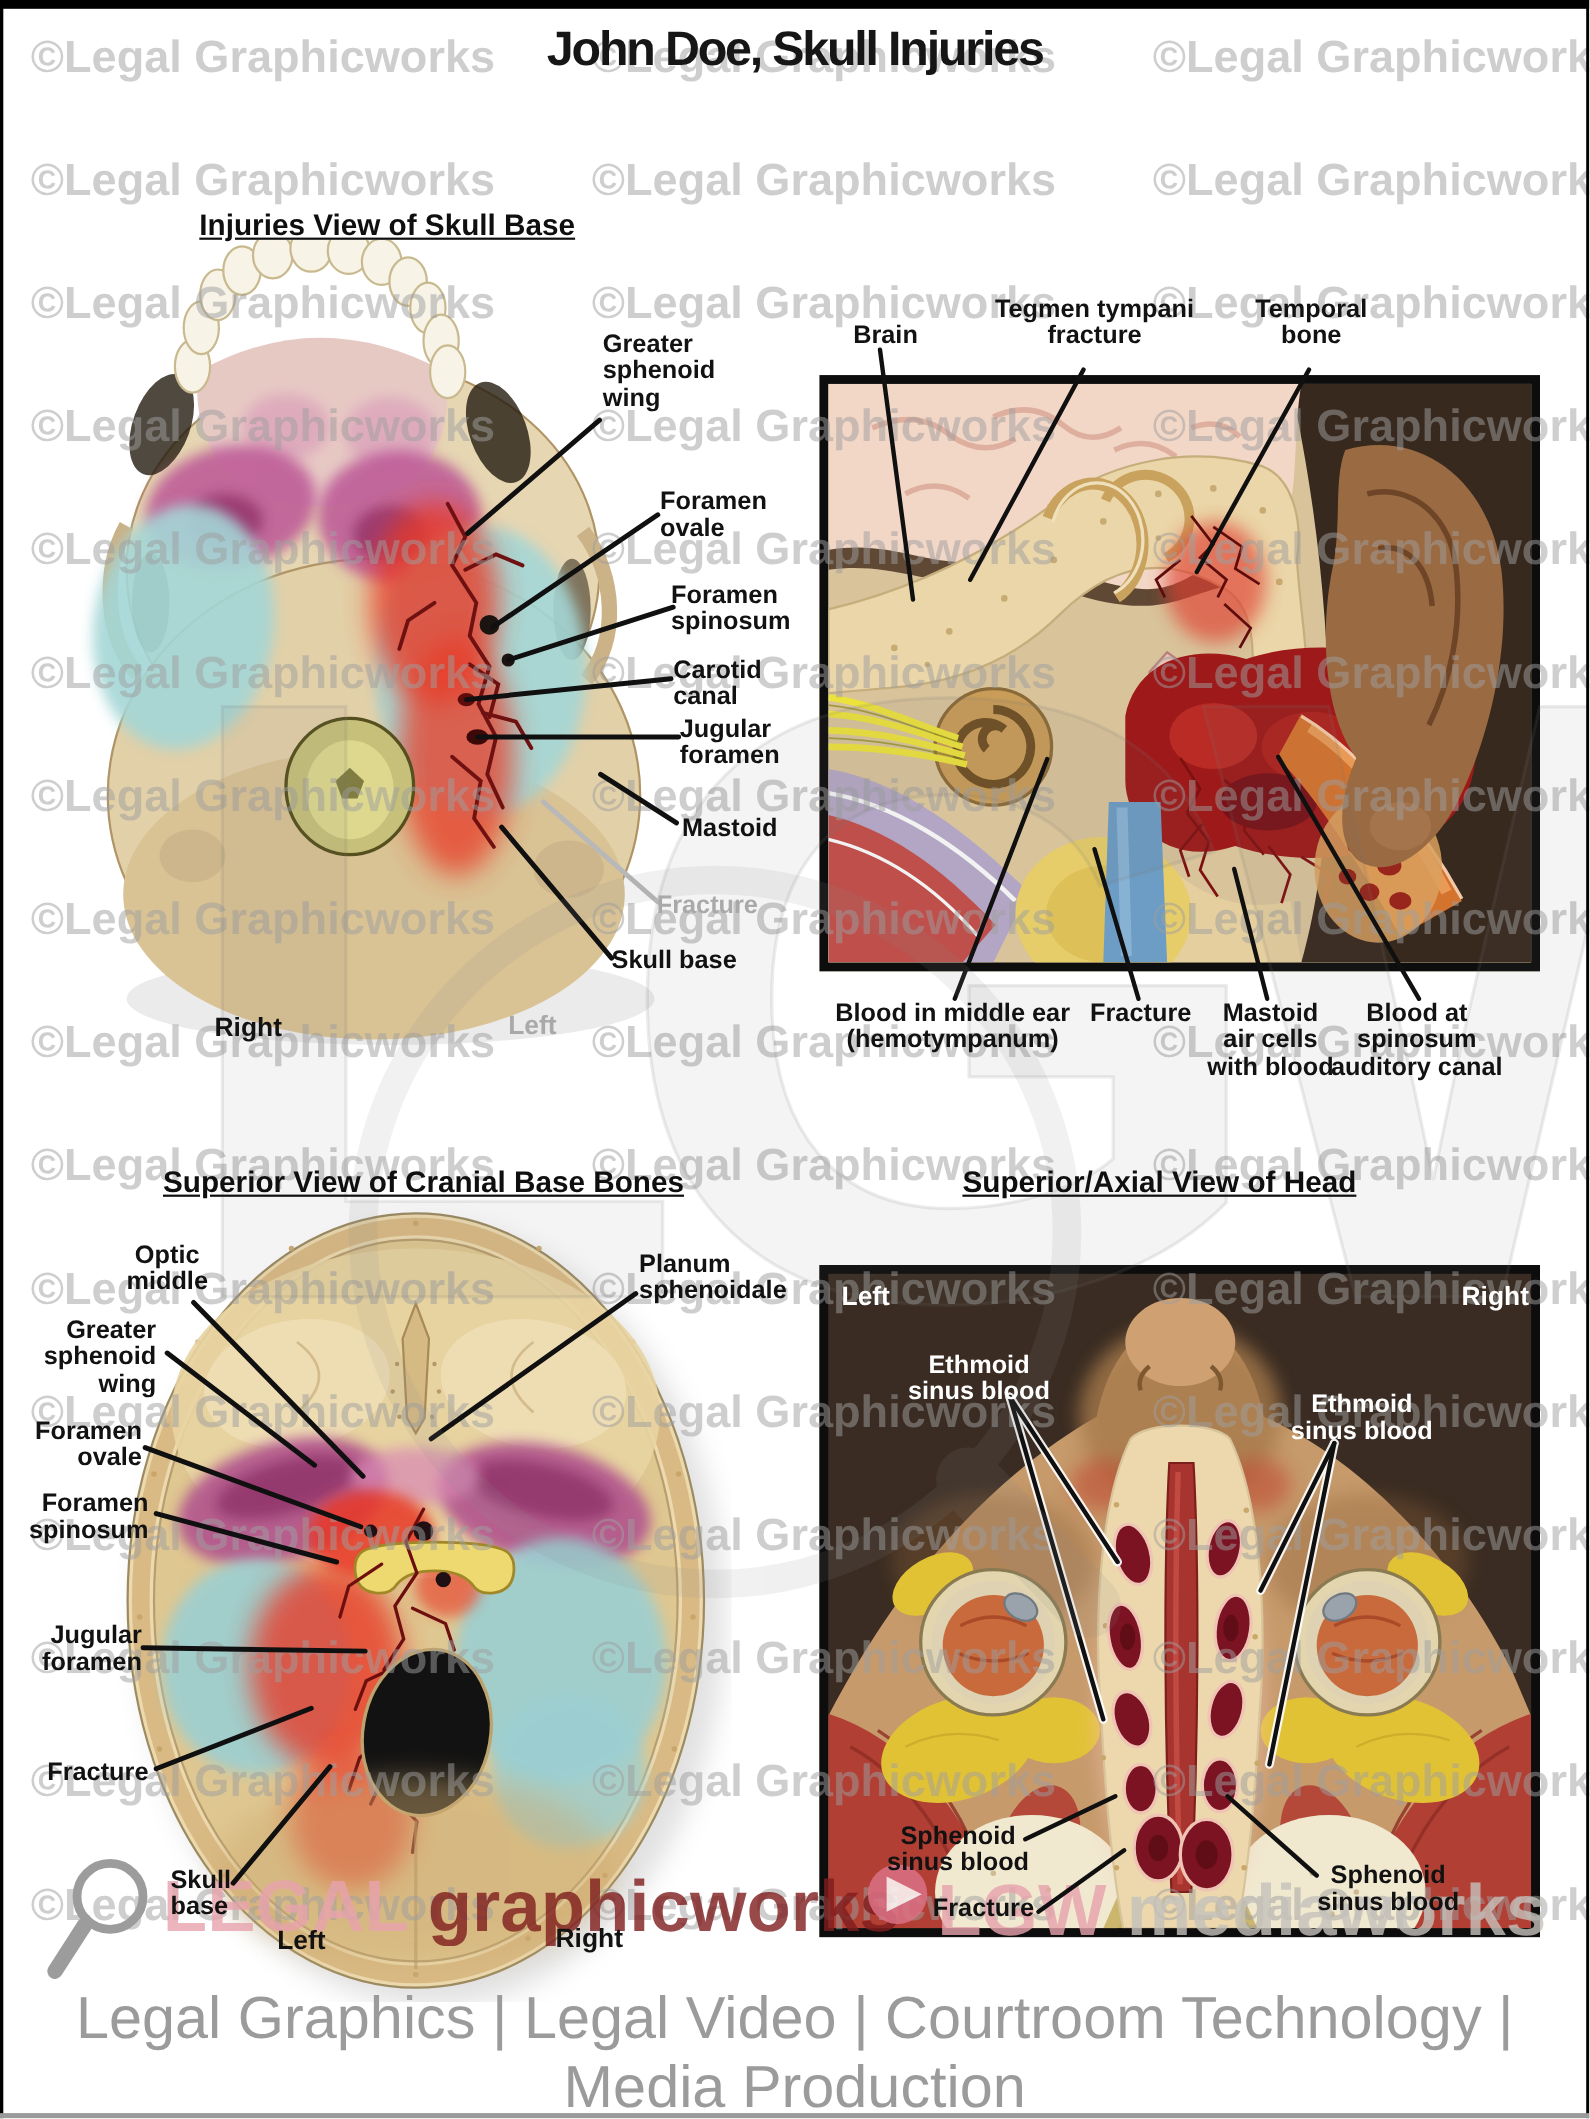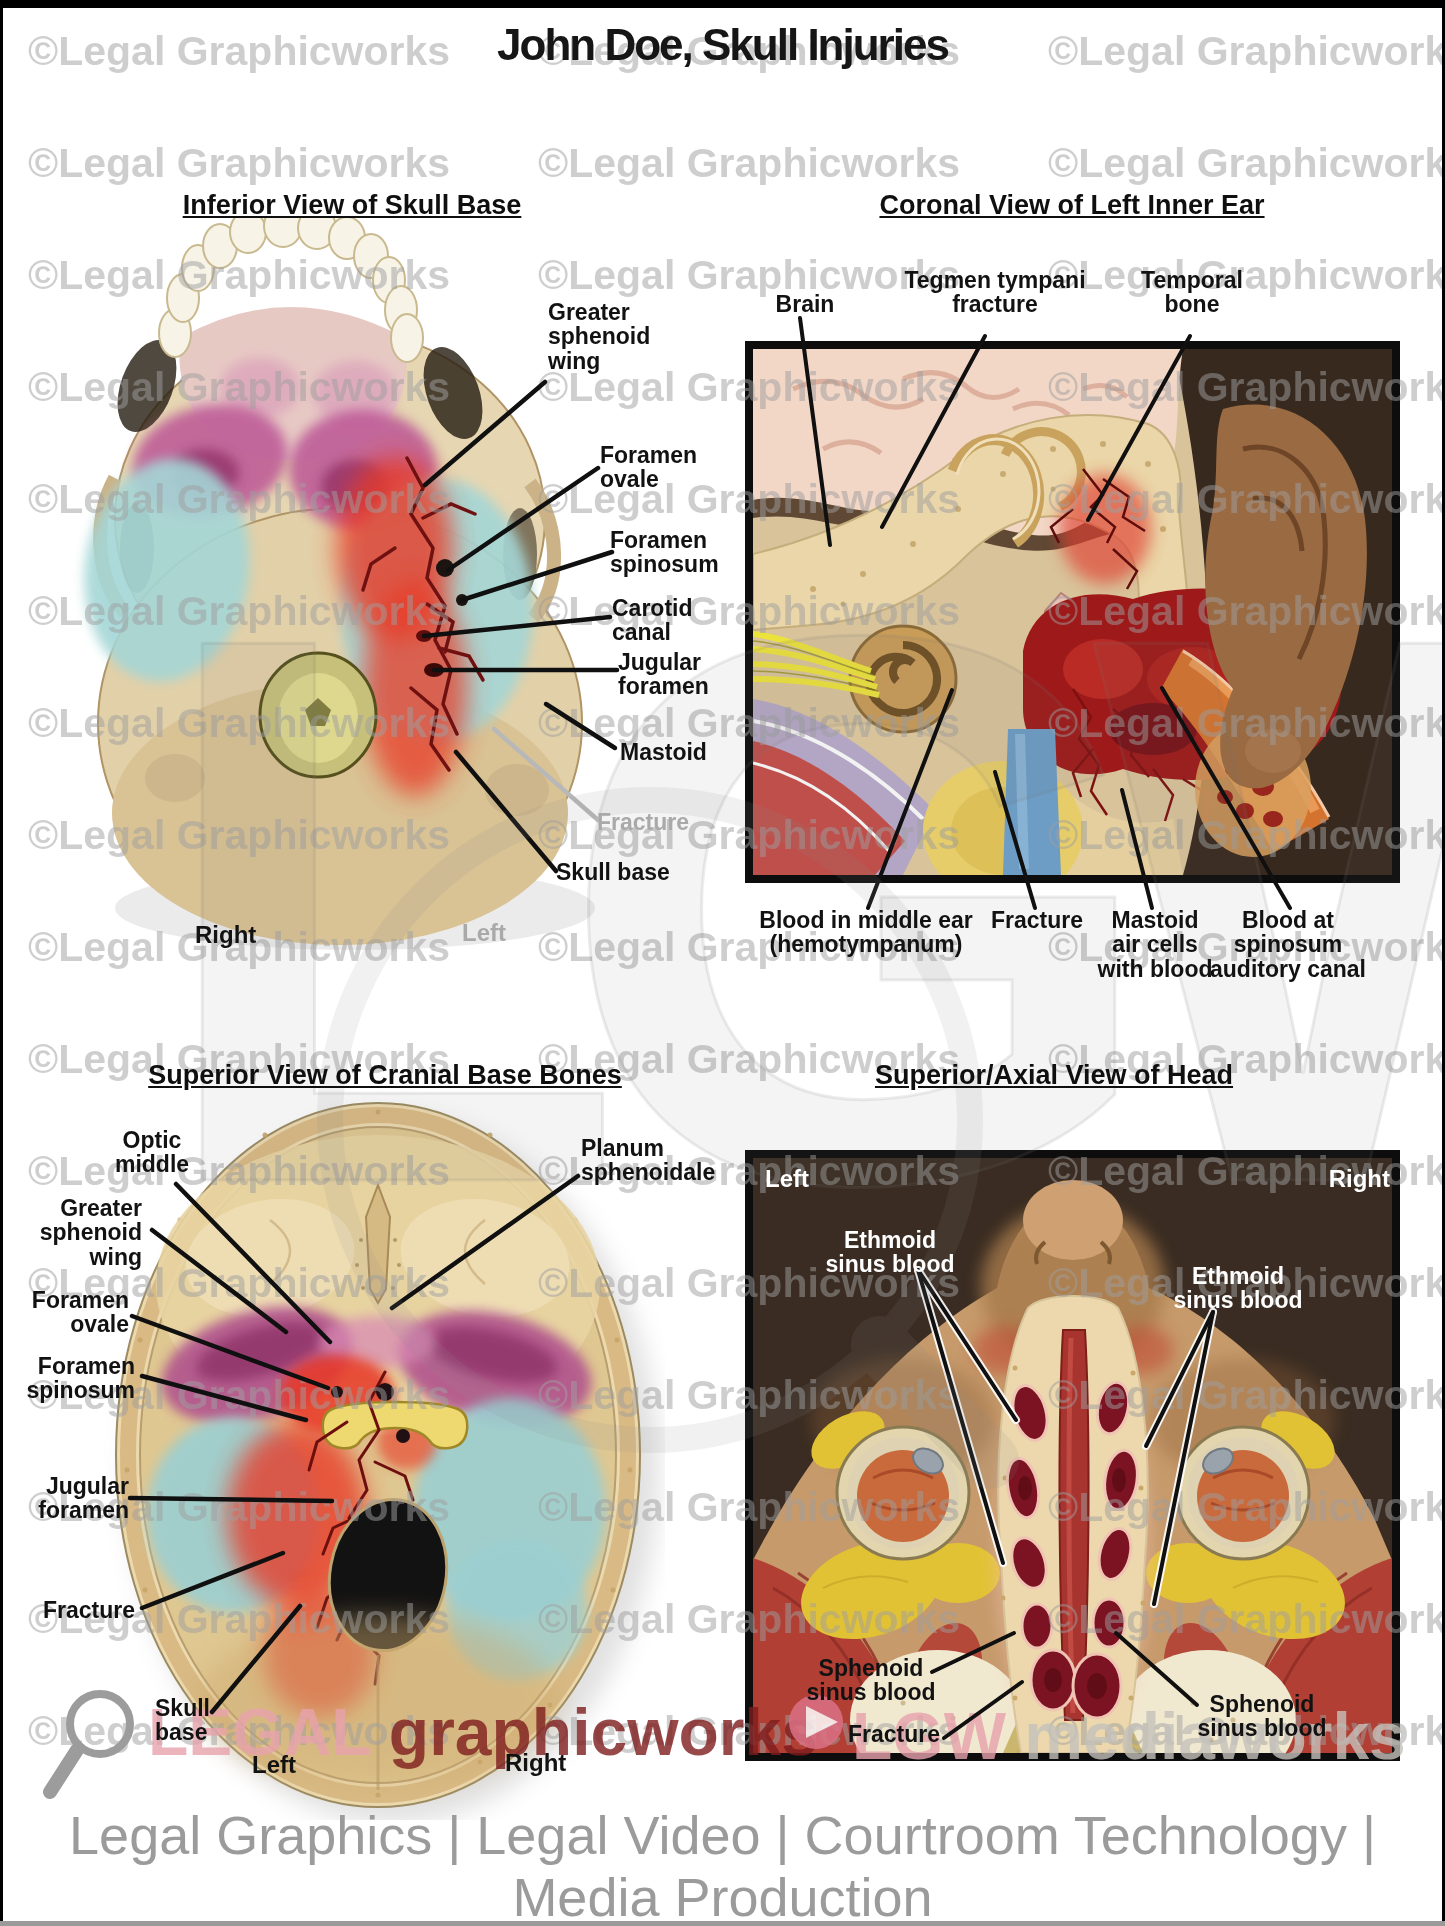--- a/index.html
+++ b/index.html
@@ -492,22 +492,21 @@
       <span class="wm" style="left: 538px; top: 1484px;">©Legal Graphicworks</span>
       <span class="wm" style="left: 1048px; top: 1484px;">©Legal Graphicworks</span>
       <span class="wm" style="left: 28px; top: 1596px;">©Legal Graphicworks</span>
       <span class="wm" style="left: 538px; top: 1596px;">©Legal Graphicworks</span>
       <span class="wm" style="left: 1048px; top: 1596px;">©Legal Graphicworks</span>
       <span class="wm" style="left: 28px; top: 1708px;">©Legal Graphicworks</span>
       <span class="wm" style="left: 538px; top: 1708px;">©Legal Graphicworks</span>
       <span class="wm" style="left: 1048px; top: 1708px;">©Legal Graphicworks</span>
     </div>
 
-  <div class="sec-title" style="left:352px;top:190px;">Inferior View of Skull Base</div>
-  <div class="sec-title" style="left:1072px;top:190px;">Coronal View of Left Inner Ear</div>
+  <div class="sec-title" style="left:352px;top:190px;">Injuries View of Skull Base</div>
   <div class="sec-title" style="left:385px;top:1060px;">Superior View of Cranial Base Bones</div>
   <div class="sec-title" style="left:1054px;top:1060px;">Superior/Axial View of Head</div>
 
 
   <svg id="leader-overlay" width="1445" height="1926" viewBox="0 0 1445 1926">
     <g stroke="#101010" stroke-width="4.5" stroke-linecap="round">
       <line x1="545" y1="382" x2="425" y2="485"></line>
       <line x1="598" y1="468" x2="448" y2="570"></line>
       <line x1="612" y1="552" x2="462" y2="600"></line>
       <line x1="610" y1="617" x2="424" y2="636"></line>

